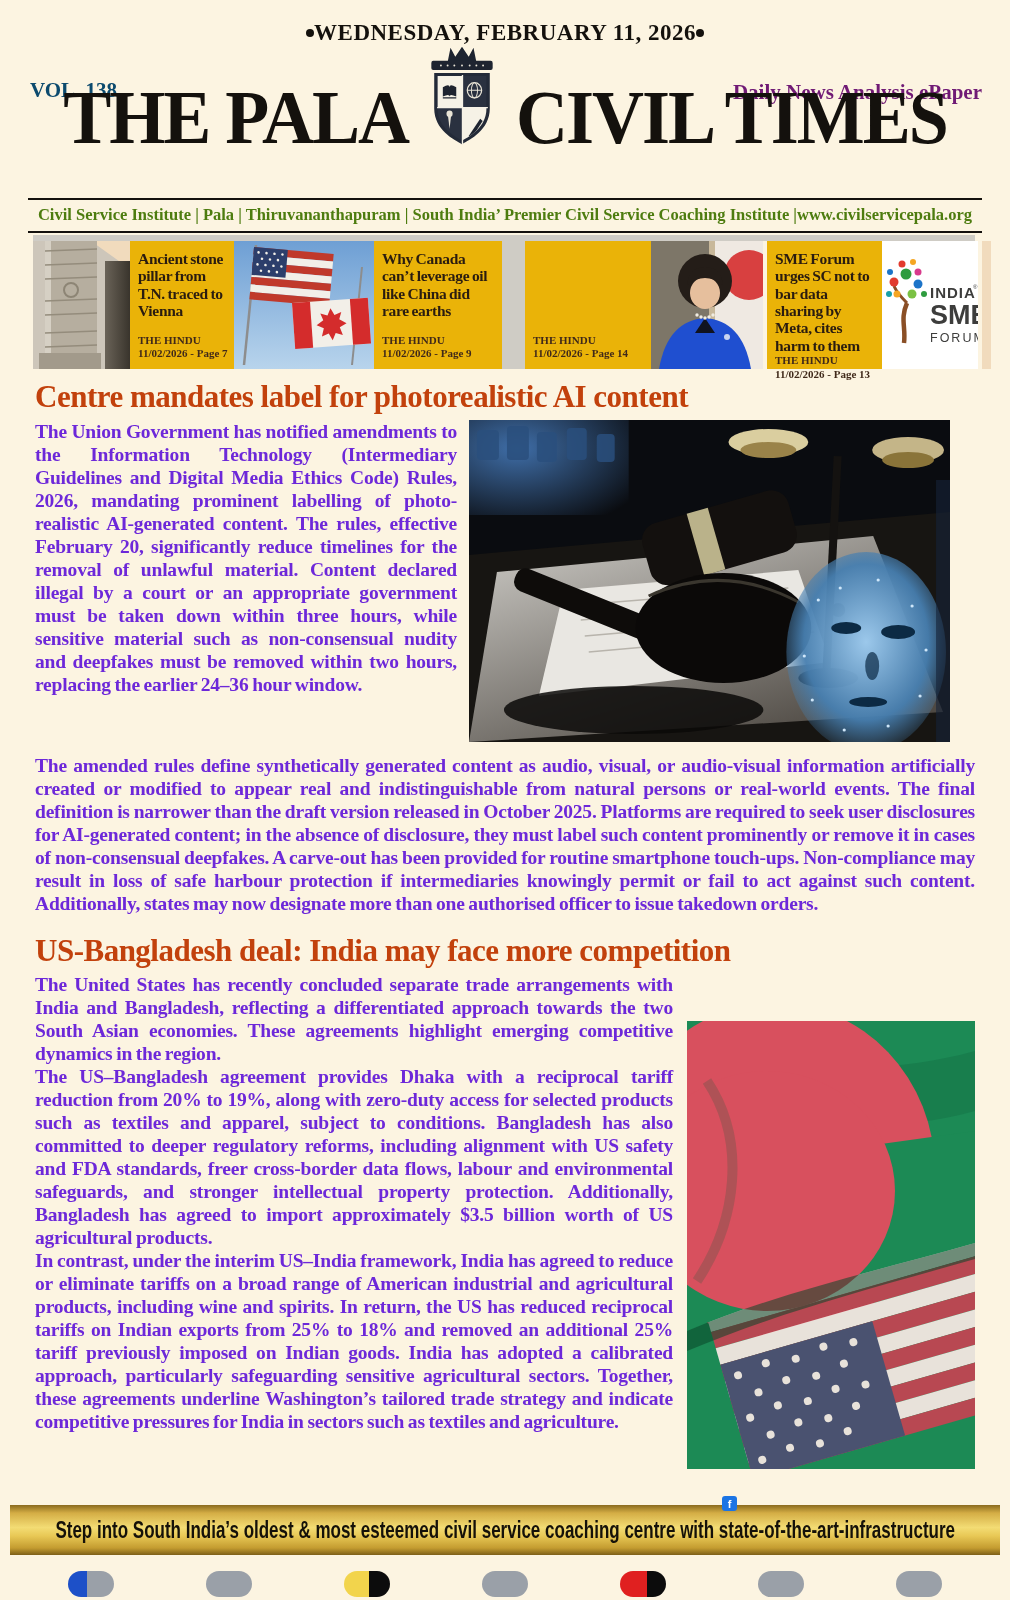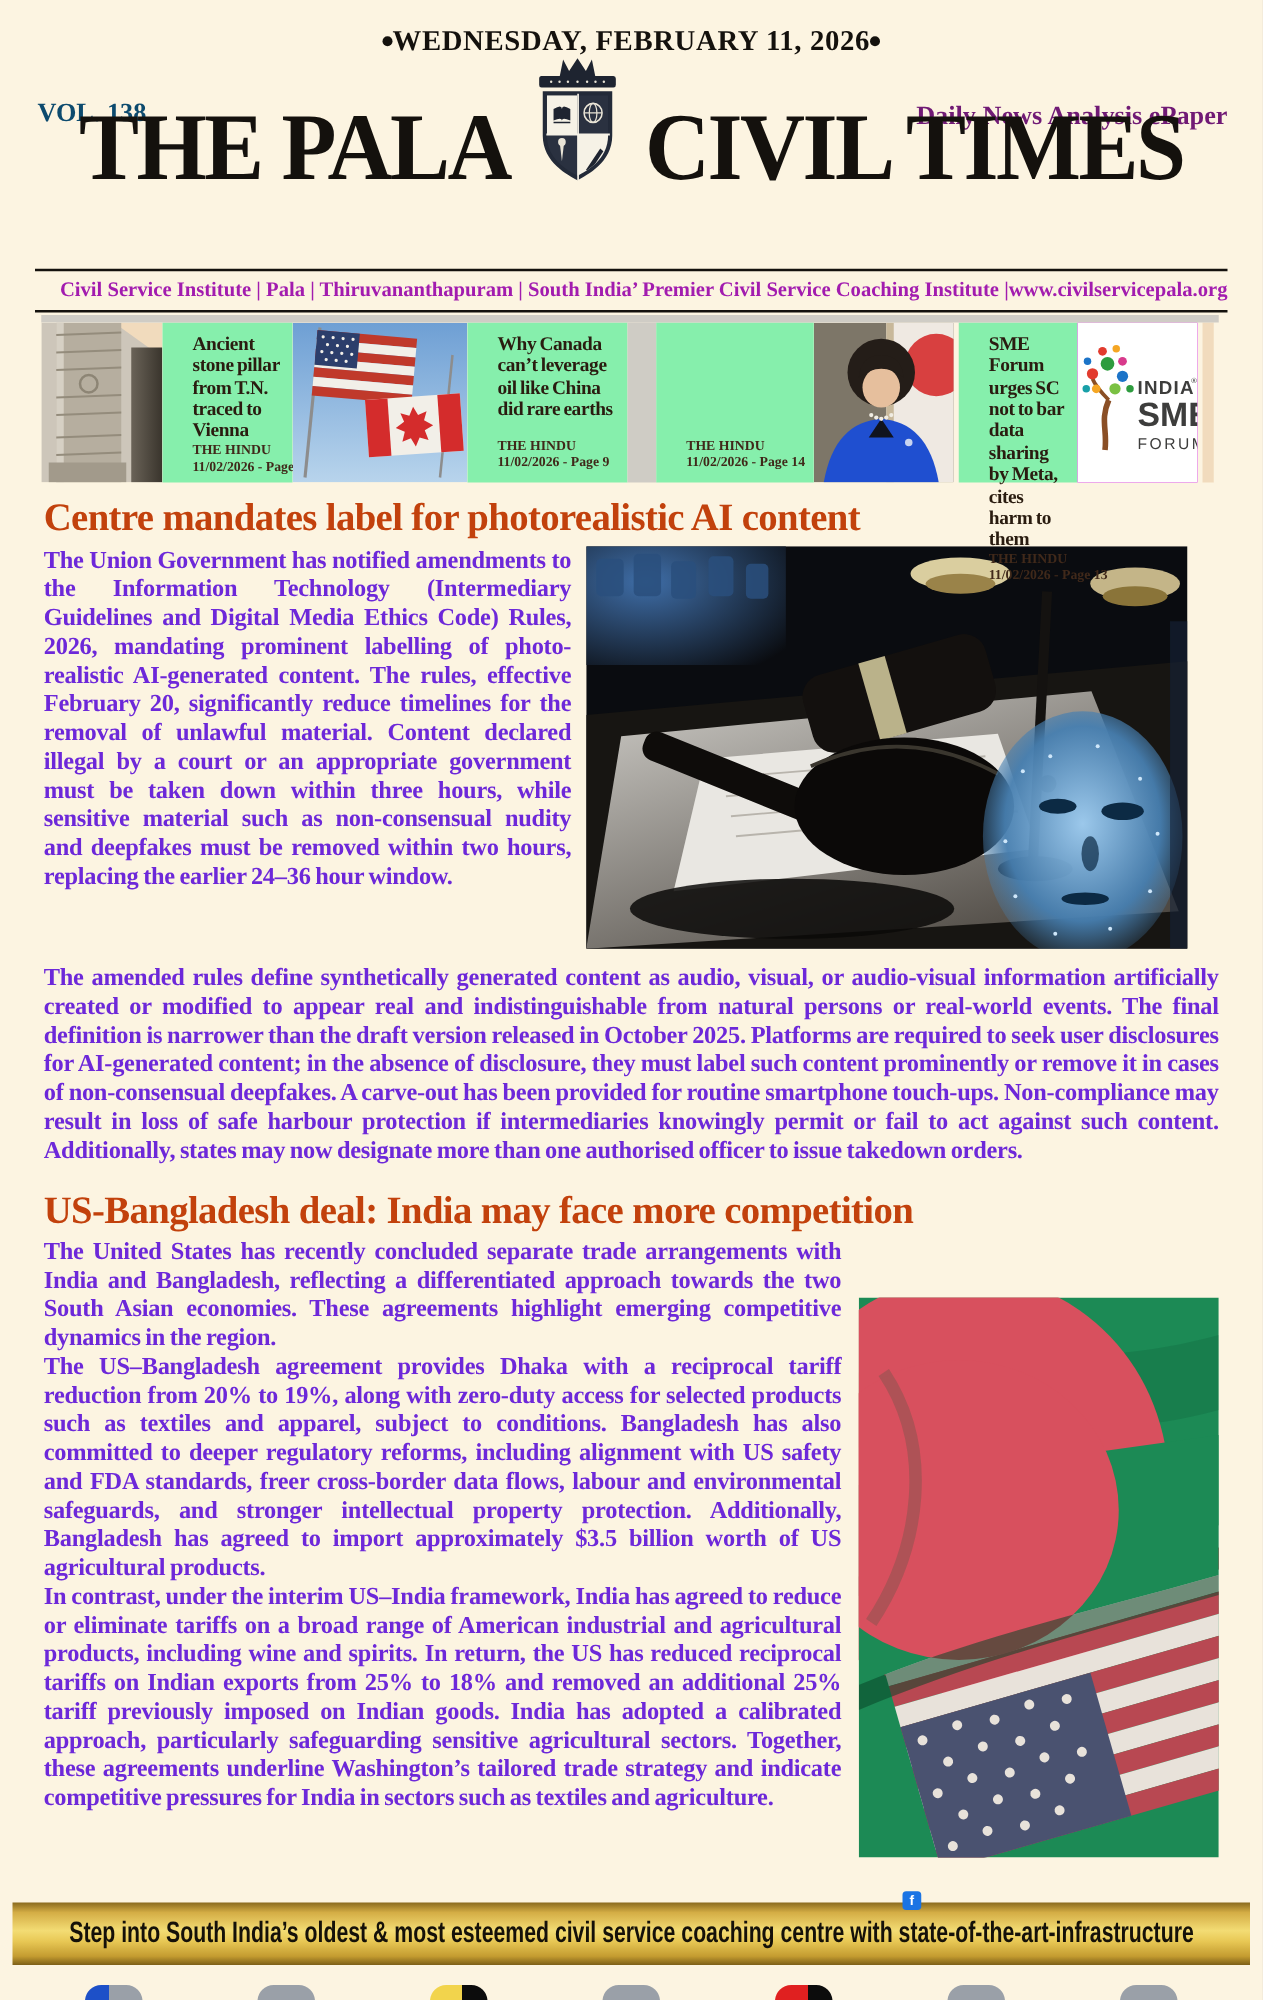--- a/index.html
+++ b/index.html
@@ -10,29 +10,29 @@
   .dateline{display:flex;align-items:center;justify-content:center;padding-top:20px;
     font-weight:700;font-size:23px;letter-spacing:.5px;color:#14110d;}
   .dot{width:8px;height:8px;border-radius:50%;background:#14110d;}
   .mast{position:relative;margin-top:2px;height:118px;}
   .vol{position:absolute;left:30px;top:6px;font-weight:700;font-size:21px;color:#0c4a6e;}
   .edition{position:absolute;right:28px;top:8px;font-weight:700;font-size:21px;color:#701a75;}
   .mast-title{display:flex;align-items:center;justify-content:center;gap:8px;white-space:nowrap;
     font-weight:700;font-size:72px;letter-spacing:-2px;color:#14110d;line-height:1;
     transform:scaleY(1.06);transform-origin:top center;margin-top:26px;}
   .crest{margin-top:-26px;flex:0 0 auto;}
-  .tagline-wrap{margin:25px 28px 0;border-top:2px solid #14110d;border-bottom:2px solid #14110d;
-    padding:5px 0 6px;text-align:right;font-weight:700;font-size:16.5px;color:#a21caf;}
+  .tagline-wrap{margin:8px 28px 0;border-top:2px solid #14110d;border-bottom:2px solid #14110d;
+    padding:5px 0 6px;text-align:center;font-weight:700;font-size:16.5px;color:#4d7c0f;}
 
   
   .strip{position:relative;display:flex;margin:8px 35px 0 33px;height:128px;}
   .strip::before{content:"";position:absolute;left:0;right:0;top:-6px;height:6px;background:#cfccc5;}
   .card-img{flex:0 0 auto;height:128px;overflow:hidden;}
-  .card-text{flex:0 0 auto;background:#86efac;display:flex;flex-direction:column;
-    padding:9px 6px 8px 24px;box-sizing:border-box;}
+  .card-text{flex:0 0 auto;background:#eab308;display:flex;flex-direction:column;
+    padding:9px 6px 8px 8px;box-sizing:border-box;}
   .card-text h3{margin:0;font-size:15.5px;line-height:1.12;letter-spacing:-.3px;word-spacing:-1px;
     font-weight:700;color:#2a1c10;}
   .src{margin-top:auto;font-weight:700;font-size:11px;line-height:1.25;color:#40291a;white-space:nowrap;}
   .strip-gap{flex:0 0 23px;background:#cfccc5;}
   .strip-spacer{flex:0 0 4px;}
   .strip-sliver{flex:0 0 9px;background:#f1dbbd;}
 
   
   .headline{margin:12px 35px 6px;font-weight:700;font-size:31px;letter-spacing:-.5px;
     color:#c2410c;line-height:1.05;}
@@ -232,21 +232,21 @@
             <circle cx="54" cy="77" r="1.7"></circle>
           <circle cx="58" cy="76" r="1.7"></circle>
             <circle cx="62" cy="74" r="1.7"></circle>
         </g>
         <circle cx="76" cy="96" r="3" fill="#c8d4f0"></circle>
       </svg>
     </div>
 
     <div class="strip-spacer"></div>
 
-    <div class="card-text" style="width:95px">
+    <div class="card-text" style="width:115px">
       <h3>SME Forum urges SC not to bar data sharing by Meta, cites harm to them</h3>
       <div class="src">
         <span>THE HINDU</span><br>
         <span>11/02/2026 - Page 13</span>
       </div>
     </div>
     <div class="card-img" style="width:96px;background:#d946ef">
       <svg width="96" height="128" viewBox="0 0 96 128">
         <rect width="96" height="128" fill="#ffffff"></rect>
         <path d="M22 102 C24 86 18 78 25 62" stroke="#8a4f26" stroke-width="4.5" fill="none"></path>

